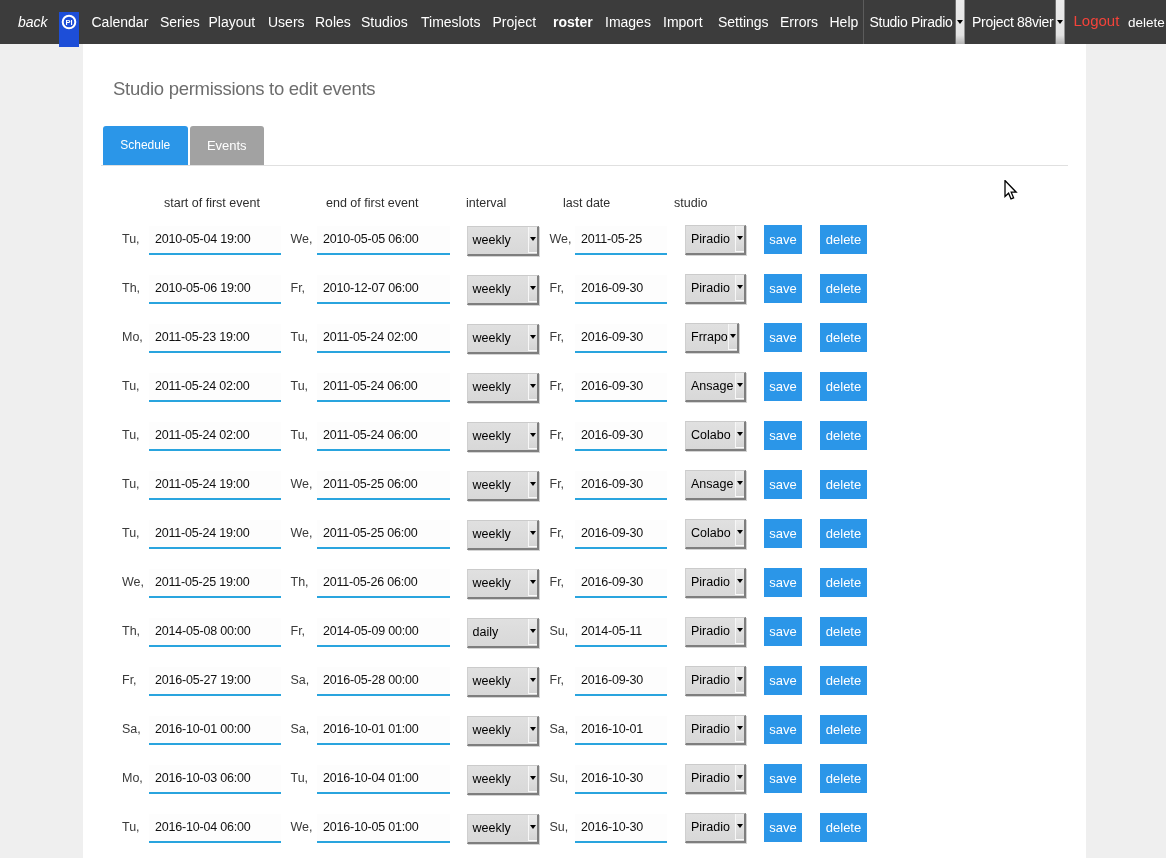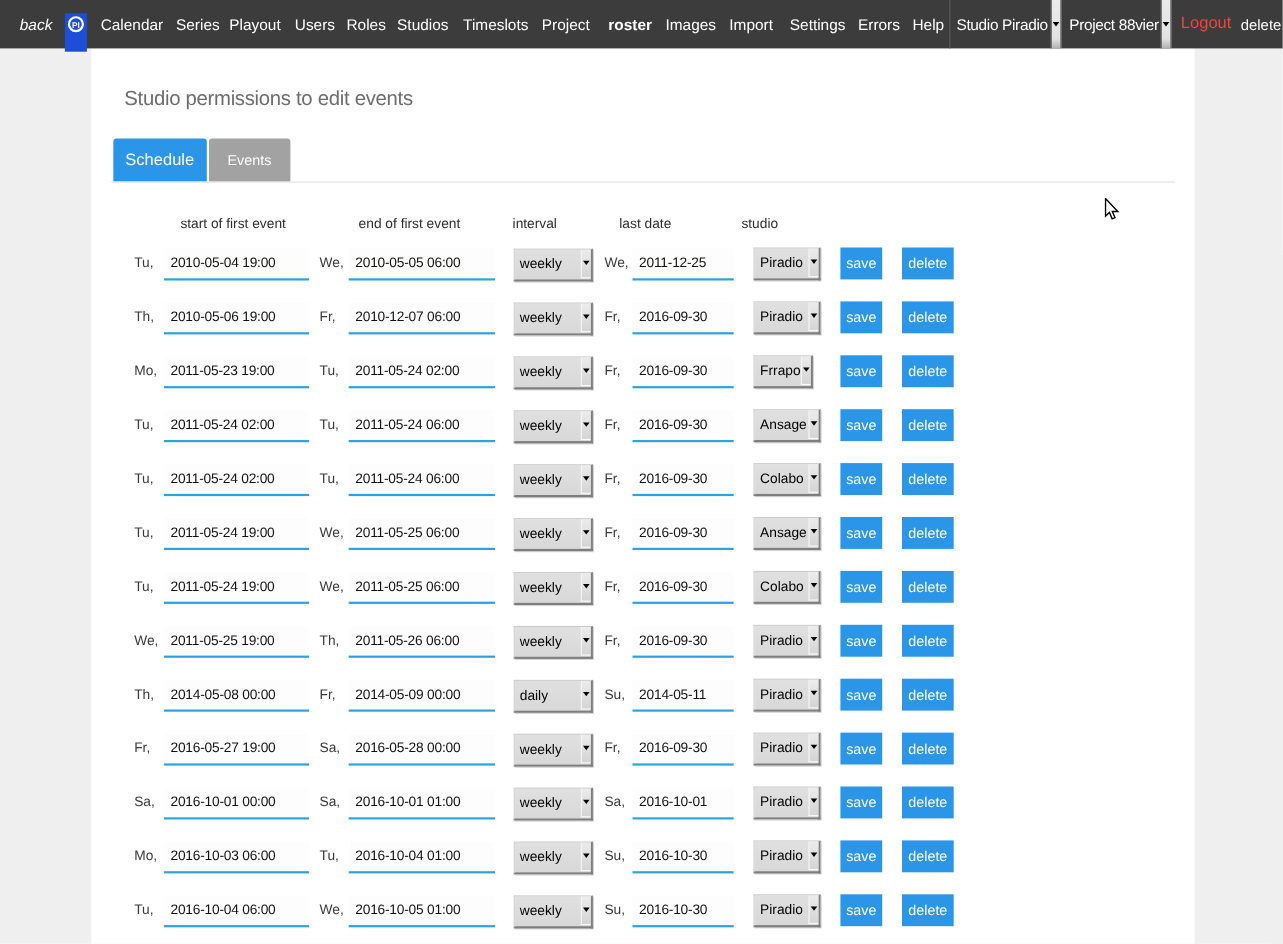--- a/index.html
+++ b/index.html
@@ -62,37 +62,37 @@
       <span class="navsel-tri" style="left:1px;"></span>
     </span>
  <span class="nv" style="left:972px; font-size:14px; letter-spacing:-0.3px;">Project 88vier</span>
  <span class="navsel-strip" style="left:1054.5px;">
       <span class="navsel-tri" style="left:1px;"></span>
     </span>
  <span class="nv" style="left:1073.5px; top:13px; color:#f4433a; font-size:15px;">Logout</span>
  <span class="nv" style="left:1128px; top:15px; font-size:13.5px;">delete</span>
 </div>
 <div class="abs" style="left:113px; top:78px; font-size:18.5px; letter-spacing:-0.28px; color:#6d6d6d;">Studio permissions to edit events</div>
-<div class="abs" style="left:103px; top:126px; width:84.5px; height:39px; background:#2b96e8; border-radius:3px 3px 0 0; color:#fff; font-size:15px; text-align:center; line-height:39px;">Schedule</div>
+<div class="abs" style="left:103px; top:126px; width:84.5px; height:39px; background:#2b96e8; border-radius:3px 3px 0 0; color:#fff; font-size:12px; text-align:center; line-height:39px;">Schedule</div>
 <div class="abs" style="left:190px; top:126px; width:73.5px; height:39px; background:#a2a2a2; border-radius:3px 3px 0 0; color:#fff; font-size:13px; text-align:center; line-height:39px;">Events</div>
 <div class="abs" style="left:101px; top:165px; width:967px; height:1px; background:#e0e0e0;"></div>
 <div class="hdr" style="left:164px;">start of first event</div>
 <div class="hdr" style="left:326px;">end of first event</div>
 <div class="hdr" style="left:466px;">interval</div>
 <div class="hdr" style="left:563px;">last date</div>
 <div class="hdr" style="left:674px;">studio</div>
 <div class="lbl" style="left:122px; top:233px;">Tu,</div>
 <div class="inp" style="left:149px; top:226px; width:132px;">2010-05-04 19:00</div>
 <div class="lbl" style="left:290.5px; top:233px;">We,</div>
 <div class="inp" style="left:317px; top:226px; width:133px;">2010-05-05 06:00</div>
 <div class="sel" style="left:466.5px; top:225.5px; width:72px;">weekly<span class="strip">
       <span class="tri"></span>
     </span></div>
 <div class="lbl" style="left:549.5px; top:233px;">We,</div>
-<div class="inp" style="left:575px; top:226px; width:91.5px;">2011-12-25</div>
+<div class="inp" style="left:575px; top:226px; width:91.5px;">2011-05-25</div>
 <div class="sel" style="left:685px; top:225px; width:60.5px;">Piradio<span class="strip">
       <span class="tri"></span>
     </span></div>
 <div class="btn" style="left:764px; top:225px; width:38px;">save</div>
 <div class="btn" style="left:820px; top:225px; width:47px;">delete</div>
 <div class="lbl" style="left:122px; top:282px;">Th,</div>
 <div class="inp" style="left:149px; top:275px; width:132px;">2010-05-06 19:00</div>
 <div class="lbl" style="left:290.5px; top:282px;">Fr,</div>
 <div class="inp" style="left:317px; top:275px; width:133px;">2010-12-07 06:00</div>
 <div class="sel" style="left:466.5px; top:274.5px; width:72px;">weekly<span class="strip">

